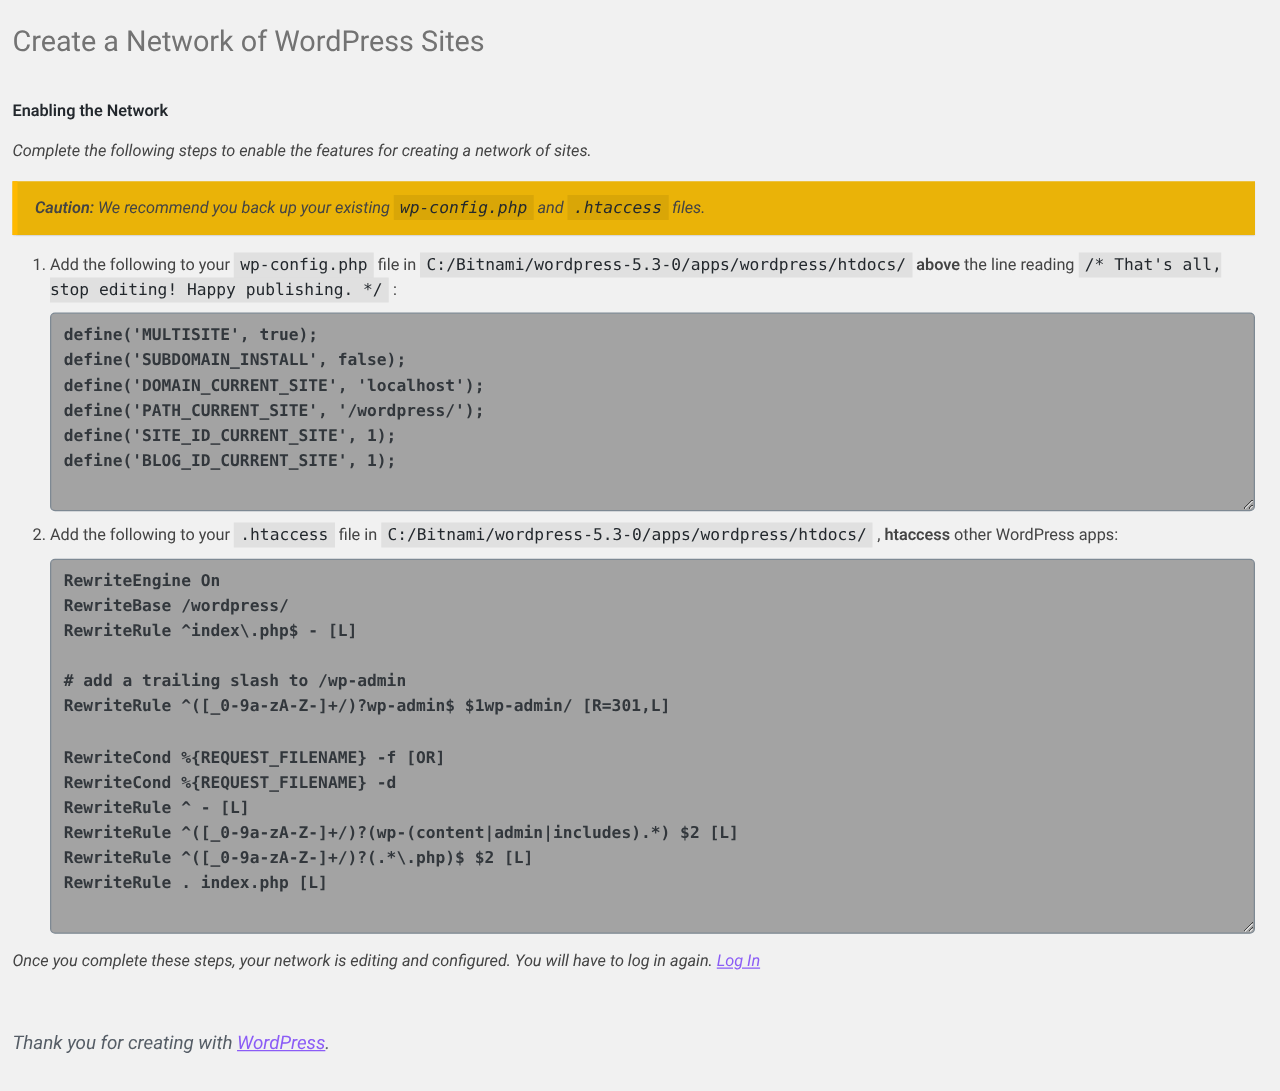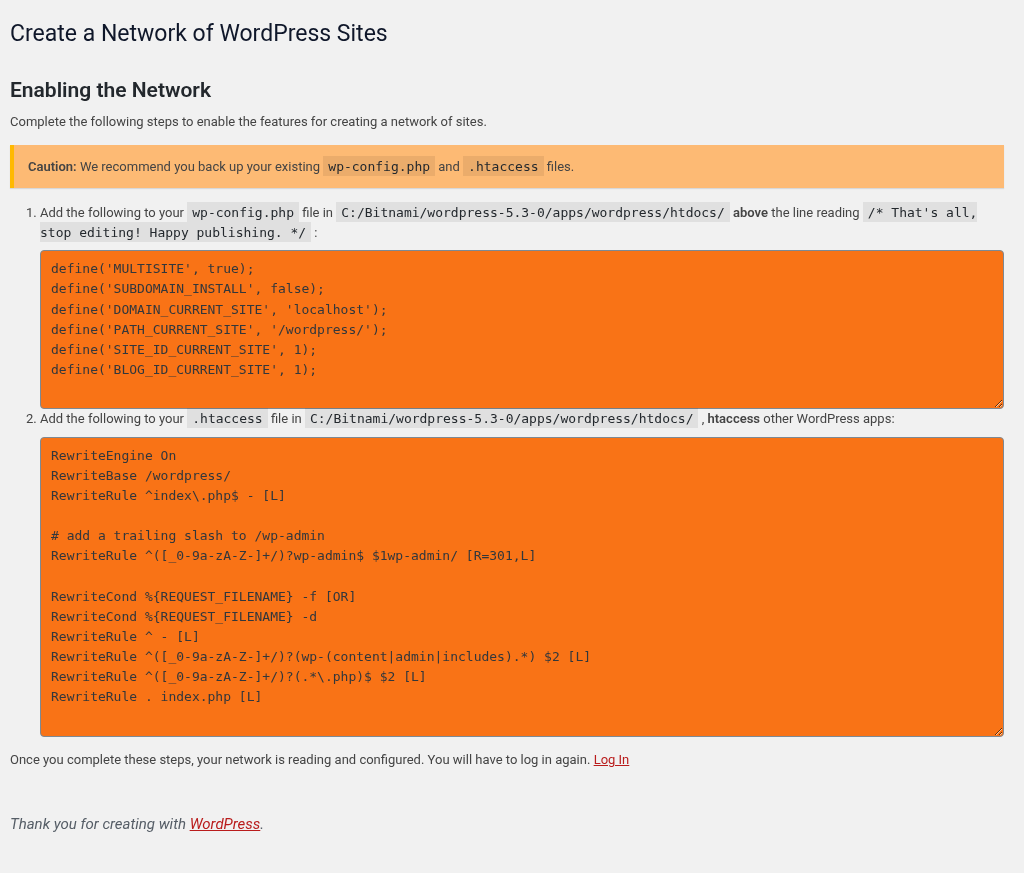--- a/index.html
+++ b/index.html
@@ -13,81 +13,84 @@
   }
   .wrap {
     padding: 10px 20px 0 10px;
   }
   h1 {
     font-size: 23px;
     font-weight: 400;
     margin: 0;
     padding: 9px 0 4px 0;
     line-height: 1.3;
-    color: #0f172a;
+    color: #737373;
   }
   h2 {
-    font-size: 21px;
+    font-size: 13px;
     font-weight: 600;
     margin: 28px 0 10px 0;
     color: #23282d;
   }
   p {
     font-size: 13px;
     line-height: 1.5;
     margin: 1em 0;
     color: #444;
+    font-style: italic;
   }
   .notice {
-    background: #fdba74;
+    background: #eab308;
     border-left: 4px solid #ffb900;
     box-shadow: 0 1px 1px 0 rgba(0,0,0,.1);
     margin: 5px 0 15px 0;
     padding: 1px 12px;
   }
   .notice p {
     margin: .7em 0;
     padding: 2px;
     font-size: 13px;
   }
   ol {
     margin: 0;
     padding-left: 30px;
   }
   ol li {
     font-size: 13px;
     line-height: 1.5;
     color: #444;
+    margin-bottom: 10px;
   }
   code {
     font-family: Consolas, Monaco, monospace;
     font-size: 13px;
     background: rgba(0,0,0,.07);
     padding: 3px 5px 2px 5px;
     border-radius: 0;
     color: #23282d;
   }
   textarea.code-block {
     display: block;
     width: 100%;
     box-sizing: border-box;
     font-family: Consolas, Monaco, monospace;
     font-size: 13px;
     line-height: 1.55;
-    background: #f97316;
+    background: #a3a3a3;
     border: 1px solid #7e8993;
     border-radius: 4px;
     padding: 8px 10px;
     resize: both;
     color: #32373c;
     margin-top: 8px;
     overflow: auto;
+    font-weight: bold;
   }
   a {
-    color: #b91c1c;
+    color: #8b5cf6;
     text-decoration: underline;
   }
   .footer {
     margin-top: 44px;
     padding: 0 0 20px 0;
   }
   .footer p {
     font-style: italic;
     color: #555d66;
     font-size: 15px;
@@ -134,21 +137,21 @@
 RewriteCond %{REQUEST_FILENAME} -f [OR]
 RewriteCond %{REQUEST_FILENAME} -d
 RewriteRule ^ - [L]
 RewriteRule ^([_0-9a-zA-Z-]+/)?(wp-(content|admin|includes).*) $2 [L]
 RewriteRule ^([_0-9a-zA-Z-]+/)?(.*\.php)$ $2 [L]
 RewriteRule . index.php [L]</textarea>
     </li>
   </ol>
 
   <p>
-    <span>Once you complete these steps, your network is reading and configured. You will have to log in again. </span><a href="#">Log In</a>
+    <span>Once you complete these steps, your network is editing and configured. You will have to log in again. </span><a href="#">Log In</a>
   </p>
 
   <div class="footer">
     <p>
       <span>Thank you for creating with </span><a href="#">WordPress</a><span>.</span>
     </p>
   </div>
 
 </div>
 

